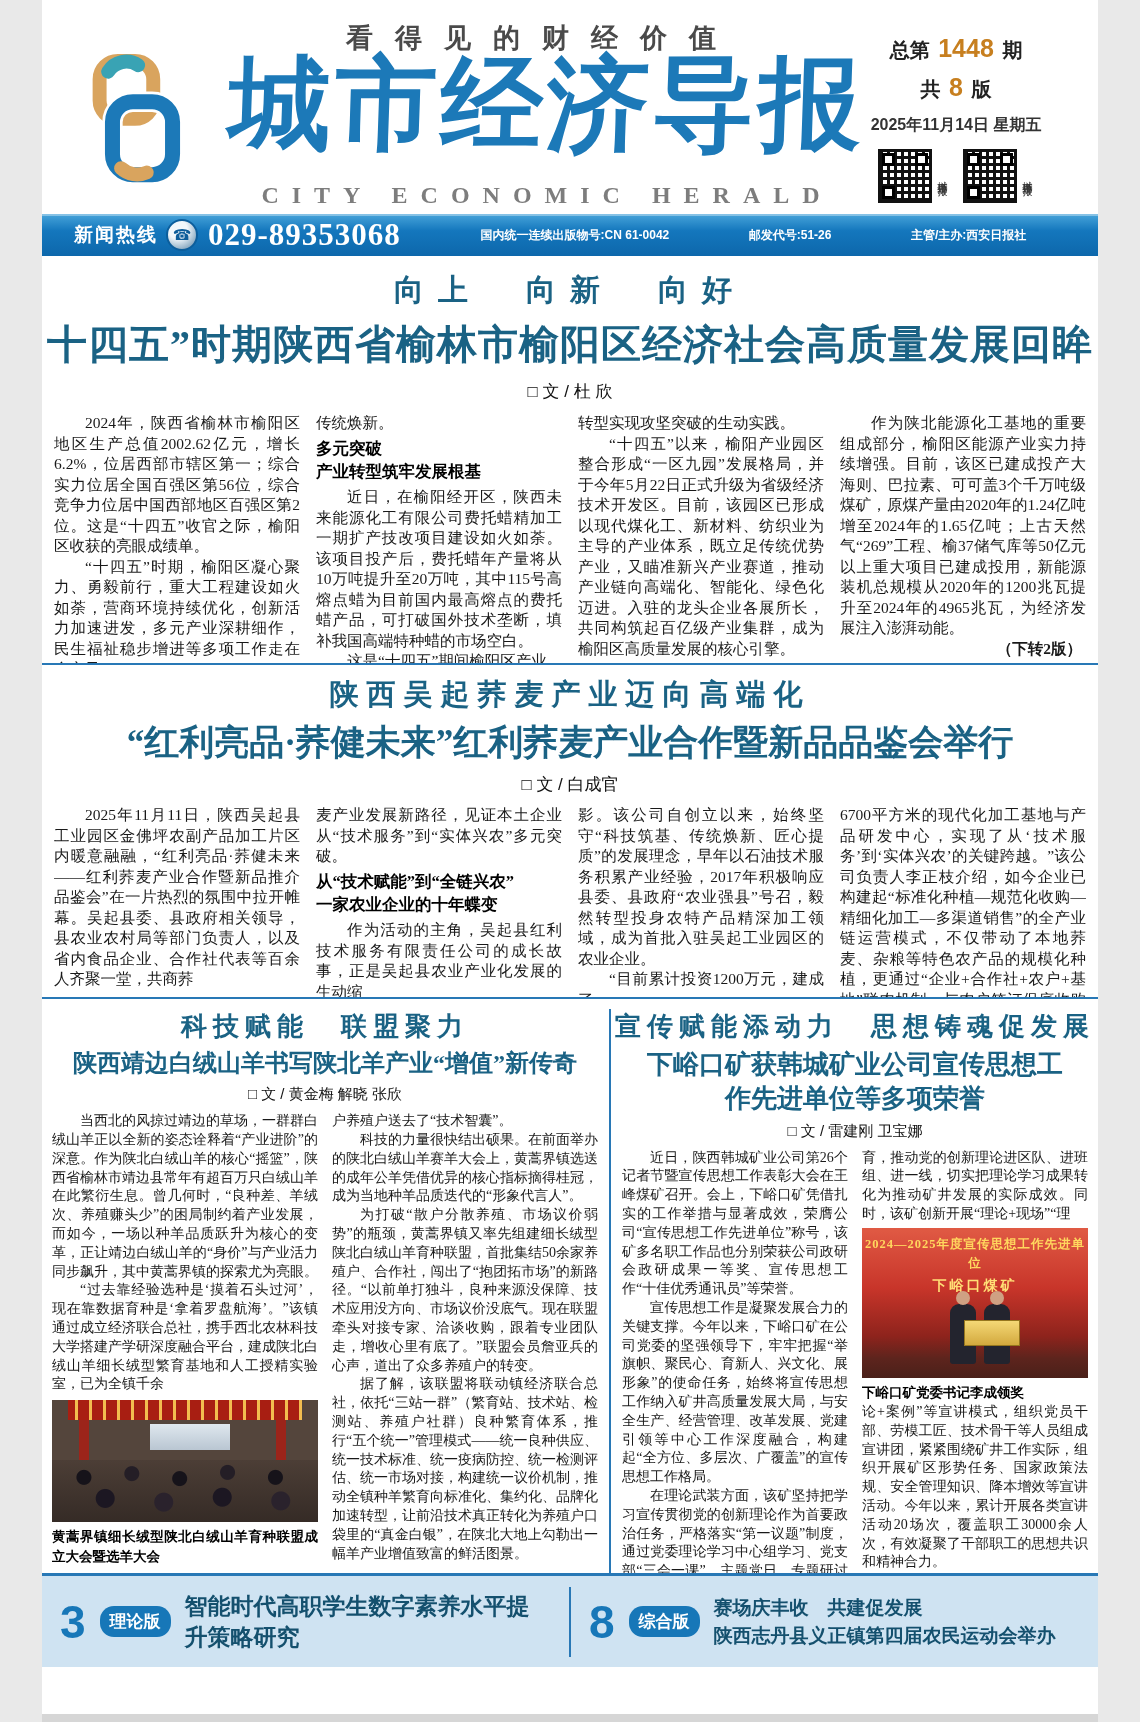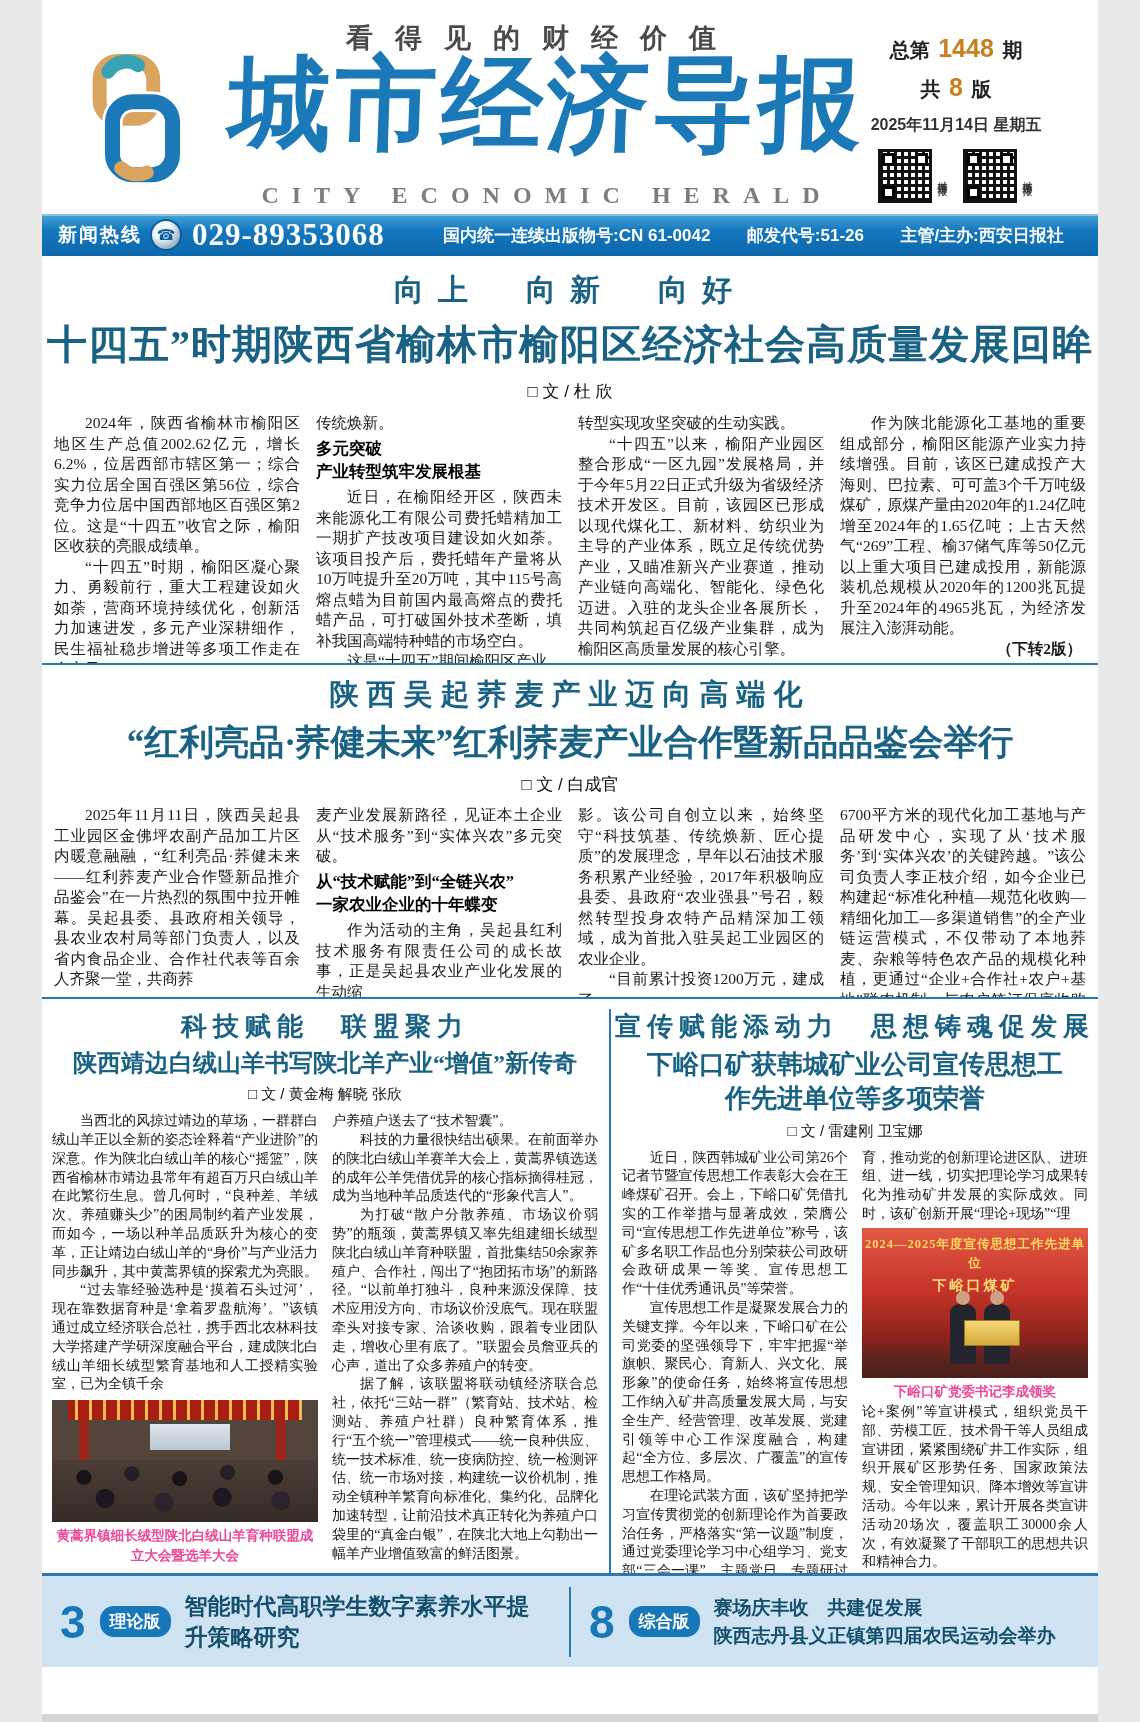--- a/index.html
+++ b/index.html
@@ -26,30 +26,30 @@
   .qr { width:54px; height:54px; background:#fff; border:2px solid #111; position:relative;
         background-image:
           repeating-linear-gradient(0deg,#111 0 3px,transparent 3px 7px),
           repeating-linear-gradient(90deg,#111 0 3px,#fff 3px 7px); }
   .qr i { position:absolute; width:13px; height:13px; background:#fff; border:3px solid #000; }
   .qr i:nth-child(1){ top:2px; left:2px; } .qr i:nth-child(2){ top:2px; right:2px; } .qr i:nth-child(3){ bottom:2px; left:2px; }
   .qr-label { writing-mode:vertical-rl; font-size:10px; color:#333; letter-spacing:1px; font-family:"Liberation Sans", sans-serif; }
 
   
   .hotline { height:42px; background:linear-gradient(180deg,#47a4da 0%, #1477bd 40%, #0d67ab 100%);
-             display:flex; align-items:center; padding:0 16px; color:#fff;
+             display:flex; align-items:center; padding:0 32px; color:#fff;
              box-shadow:inset 0 2px 0 rgba(255,255,255,.35); }
   .hl-label { font-size:19px; font-weight:bold; font-family:"Liberation Sans", sans-serif; letter-spacing:2px; }
   .phone-icon { width:32px; height:32px; border-radius:50%; margin:0 10px 0 8px;
              background:radial-gradient(circle at 35% 30%, #f2f7fb 0 35%, #9db8cc 70%, #5d82a0 100%);
              border:2px solid #0c5e9c; display:flex; align-items:center; justify-content:center;
              color:#0d5d9a; font-size:15px; }
   .hl-phone { font-size:31px; font-weight:bold; letter-spacing:1px; }
   .hl-info { flex:1; display:flex; justify-content:space-around; margin-left:40px;
-             font-size:17px; font-weight:bold; font-family:"Liberation Sans", sans-serif; }
+             font-size:12px; font-weight:bold; font-family:"Liberation Sans", sans-serif; }
 
   
   .kicker { text-align:center; font-weight:bold; color:#1a6284; }
   .headline { text-align:center; font-weight:bold; color:#1a6284; }
   .byline { text-align:center; font-family:"Liberation Sans", sans-serif; color:#111; }
   .cols { display:flex; gap:16px; padding:0 12px; }
   .col { flex:1; overflow:hidden; text-align:justify; }
   .bp { text-indent:2em; color:#191919; }
   .bp.noind { text-indent:0; }
   .subhead { text-align:left; font-weight:bold; color:#000; margin:3px 0; }
@@ -97,21 +97,21 @@
                  radial-gradient(circle at 12% 28%, #16131a 0 7px, transparent 8px),
                  radial-gradient(circle at 30% 22%, #241e26 0 7px, transparent 8px),
                  radial-gradient(circle at 48% 30%, #16131a 0 7px, transparent 8px),
                  radial-gradient(circle at 66% 20%, #241e26 0 7px, transparent 8px),
                  radial-gradient(circle at 84% 28%, #16131a 0 7px, transparent 8px),
                  radial-gradient(circle at 20% 62%, #1c1722 0 9px, transparent 10px),
                  radial-gradient(circle at 42% 68%, #2a222c 0 9px, transparent 10px),
                  radial-gradient(circle at 64% 60%, #1c1722 0 9px, transparent 10px),
                  radial-gradient(circle at 86% 66%, #2a222c 0 9px, transparent 10px),
                  linear-gradient(180deg,#4c3e36 0%, #352b26 100%); }
-  .caption { text-align:center; font-size:13.5px; font-weight:bold; color:#ec4899; margin-top:5px; line-height:1.5;font-family:Liberation Mono, monospace; }
+  .caption { font-size:13.5px; font-weight:bold; color:#000000; margin-top:5px; line-height:1.5; }
 
   
   .photo2 { margin-top:4px; height:150px; position:relative; overflow:hidden;
             background:linear-gradient(180deg,#e05a44 0%, #c8352a 40%, #8e231c 72%, #5d241d 87%, #4a2019 100%); }
   .p2-bannertext { padding-top:7px; text-align:center; color:#ffd75e; font-weight:bold; font-size:12.5px; letter-spacing:1px; }
   .p2-sub { margin-top:5px; text-align:center; color:#ffdf76; font-weight:bold; font-size:14px; letter-spacing:3px; }
   .p2-person { position:absolute; bottom:14px; width:26px; height:60px; background:#23242e; border-radius:9px 9px 3px 3px; }
   .p2-person::before { content:""; position:absolute; top:-13px; left:6px; width:14px; height:14px; border-radius:50%; background:#cfa183; }
   .p2-left { left:39%; } .p2-right { left:54%; }
   .p2-plaque { position:absolute; bottom:32px; left:45%; width:56px; height:26px;

